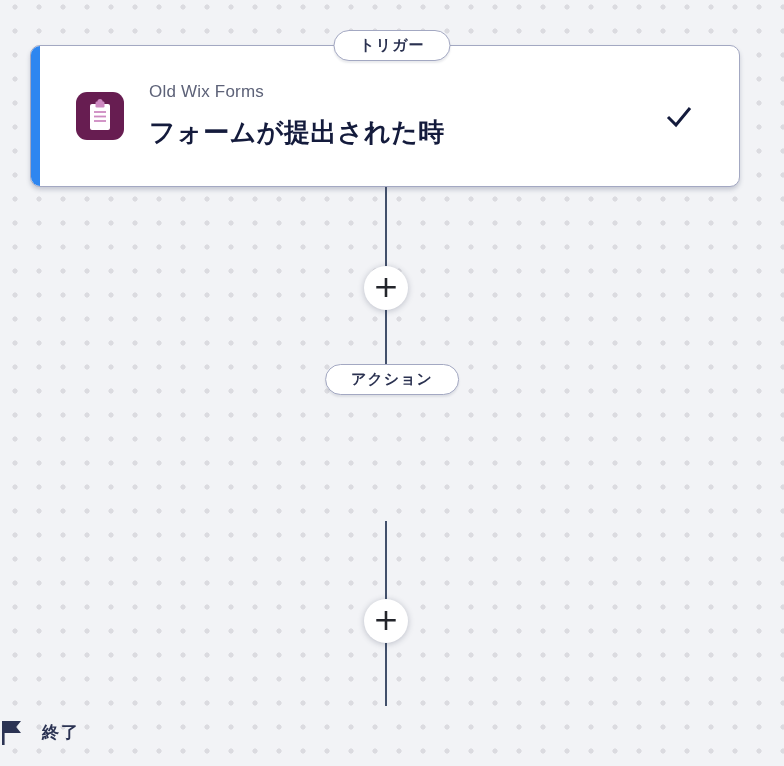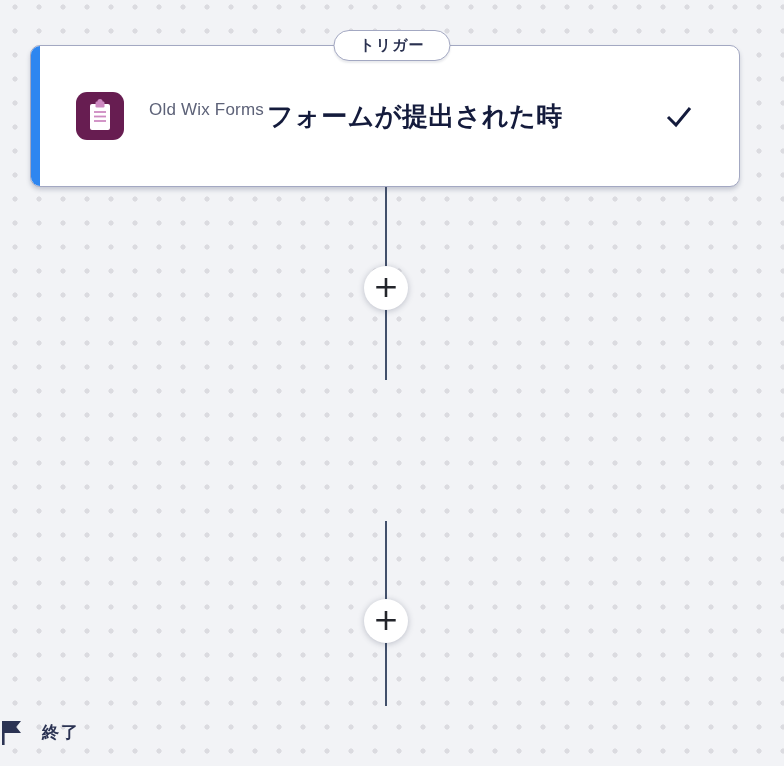--- a/index.html
+++ b/index.html
@@ -22,23 +22,23 @@
   .accent { position:absolute; left:0; top:0; bottom:0; width:9px; border-radius:9px 0 0 9px; }
   .badge {
     position:absolute; left:50%; transform:translateX(-50%);
     height:31px; background:#fff; border:1.5px solid #a3a8c2; border-radius:17px;
     display:flex; align-items:center; padding:8px 25px; box-sizing:border-box;
     font-size:15px; font-weight:600; color:#2a3150; letter-spacing:1px;
     z-index:3; box-shadow:0 2px 2px rgba(73,79,110,0.12); white-space:nowrap;
   }
   .icon-box { width:48px; height:48px; margin-right:25px; flex:none;
     display:flex; align-items:center; justify-content:center; }
-  .text-col { display:flex; flex-direction:row; gap:3px; }
+  .text-col { display:flex; flex-direction:column; gap:15px; }
   .app-name { font-size:17px; color:#5d6278; letter-spacing:0.2px; line-height:1.2; }
-  .node-title { font-size:26px; font-weight:700; color:#141b3c; letter-spacing:0.5px; line-height:1.25; }
+  .node-title { font-size:26px; font-weight:700; color:#141b3c; letter-spacing:0.5px; line-height:1.25;font-family:Liberation Serif, serif; }
   .check { margin-left:auto; flex:none; display:flex; }
   .plus-btn {
     position:absolute; left:364px; width:44px; height:44px; border-radius:50%;
     background:#ffffff; border:none; box-shadow:0 1px 6px rgba(42,49,80,0.28);
     display:flex; align-items:center; justify-content:center; z-index:2; cursor:pointer;
   }
   .plus-glyph { font-size:31px; font-weight:400; color:#23252b; line-height:1;
     margin-top:-3px; font-family:"DejaVu Sans",sans-serif; }
   .end-group {
     position:absolute; top:718px; left:0; width:100%;
@@ -76,20 +76,21 @@
         <path d="M3 13 L11 21 L25 4" fill="none" stroke="#141b3c" stroke-width="3" stroke-linejoin="miter"></path>
       </svg>
     </div>
   </div>
   <div class="badge" style="top:30px;">トリガー</div>
 
   <button class="plus-btn" style="top:266px;">
     <span class="plus-glyph">+</span>
   </button>
 
+  <div class="badge" style="top:364px;">アクション</div>
 
   <button class="plus-btn" style="top:599px;">
     <span class="plus-glyph">+</span>
   </button>
 
   <div class="end-group">
     <span style="display:flex;">
       <svg width="22" height="28" viewBox="0 0 22 28" aria-hidden="true">
         <line x1="3.3" y1="3" x2="3.3" y2="27" stroke="#2b3353" stroke-width="2.6"></line>
         <path d="M2 3 H21 L16.2 9 L21 15 H2 Z" fill="#2b3353"></path>

